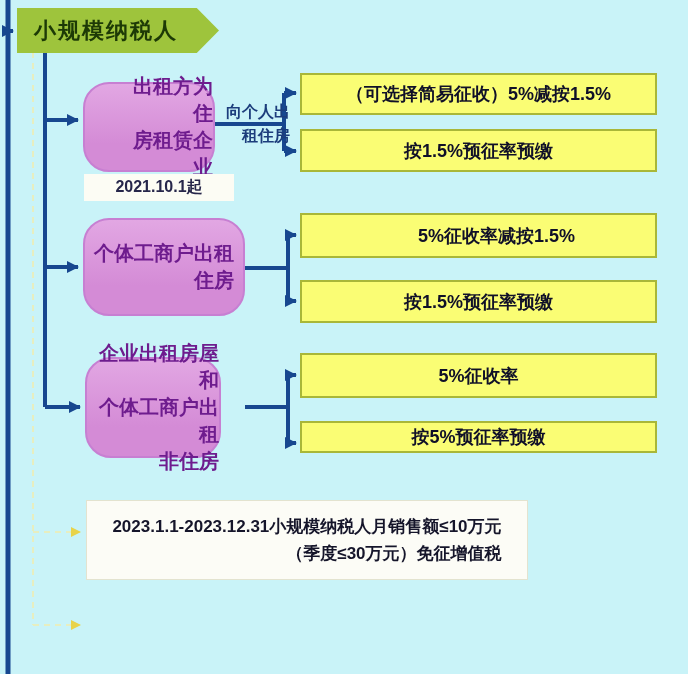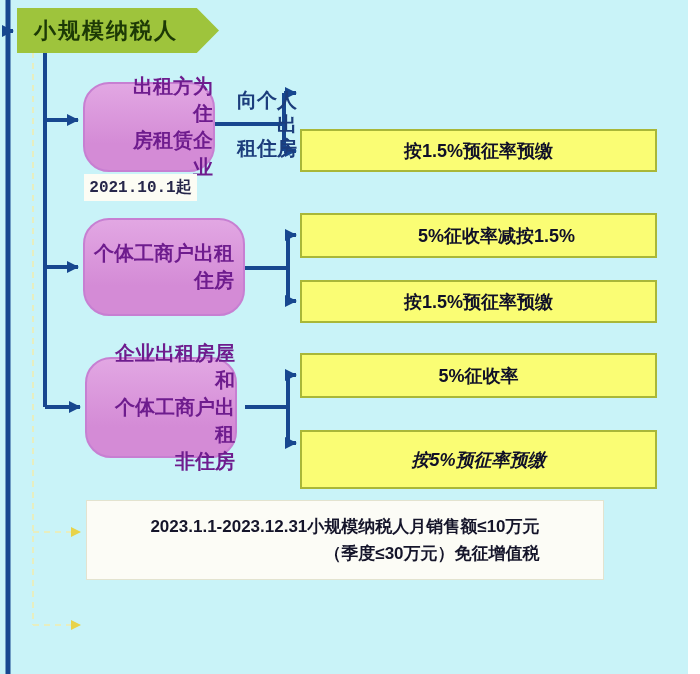--- a/index.html
+++ b/index.html
@@ -31,54 +31,54 @@
     background: linear-gradient(180deg, #e2a7e3 0%, #d48bd6 70%);
     border: 2px solid #c77fd2;
     border-radius: 26px;
     color: #6e1c8e;
     font-size: 20px; font-weight: bold;
     line-height: 1.35;
     white-space: pre-line;
   }
   .purple-1 { left: 83px; top: 82px; width: 132px; height: 90px; padding-left: 34px; }
   .purple-2 { left: 83px; top: 218px; width: 162px; height: 98px; }
-  .purple-3 { left: 85px; top: 357px; width: 152px; height: 101px; padding-left: 12px; }
+  .purple-3 { left: 85px; top: 357px; width: 136px; height: 101px; padding-left: 12px; }
 
   .date-strip {
-    left: 84px; top: 174px; width: 113px; height: 27px;
+    left: 84px; top: 174px; width: 150px; height: 27px;
     background: #fcfcf4;
     color: #26264a;
-    font-size: 16px; font-weight: bold; font-family: Liberation Mono, monospace;
+    font-size: 16px; font-weight: bold;
   }
 
   .edge-label {
     left: 219px; top: 99px; width: 78px; height: 50px;
     color: #1c3d7c;
-    font-size: 20px; font-weight: bold;
+    font-size: 16px; font-weight: bold;
     line-height: 24px;
     white-space: pre-line;
     background: transparent;
   }
 
   .yellow-box {
     left: 300px; width: 357px;
     background: #fafd74;
     border: 2px solid #a9b738;
     color: #101028;
     font-size: 18px; font-weight: bold;
   }
   .y1 { top: 73px;  height: 42px; }
   .y2 { top: 129px; height: 43px; }
   .y3 { top: 213px; height: 45px; padding-left: 36px; }
   .y4 { top: 280px; height: 43px; }
   .y5 { top: 353px; height: 45px; }
-  .y6 { top: 430px; height: 59px; font-style: italic; }
+  .y6 { top: 421px; height: 32px; }
 
   .white-box {
-    left: 86px; width: 518px;
+    left: 86px; width: 442px;
     background: #fcfcf6;
     border: 1px solid #e3e3cf;
     color: #15152a;
     font-size: 17px; font-weight: bold;
     line-height: 1.6;
     white-space: pre-line;
   }
   .w1 { top: 500px; height: 80px; }
   .w2 { top: 600px; height: 57px; }
 
@@ -132,20 +132,21 @@
 
   <div class="node title-arrow">
     <span>小规模纳税人</span>
   </div>
 
   <div class="node purple-box purple-1">出租方为住
 房租赁企业</div>
   <div class="node date-strip">2021.10.1起</div>
   <div class="node edge-label">向个人出
 租住房</div>
+  <div class="node yellow-box y1">（可选择简易征收）5%减按1.5%</div>
   <div class="node yellow-box y2">按1.5%预征率预缴</div>
 
   <div class="node purple-box purple-2">个体工商户出租
 住房</div>
   <div class="node yellow-box y3">5%征收率减按1.5%</div>
   <div class="node yellow-box y4">按1.5%预征率预缴</div>
 
   <div class="node purple-box purple-3">企业出租房屋和
 个体工商户出租
 非住房</div>

